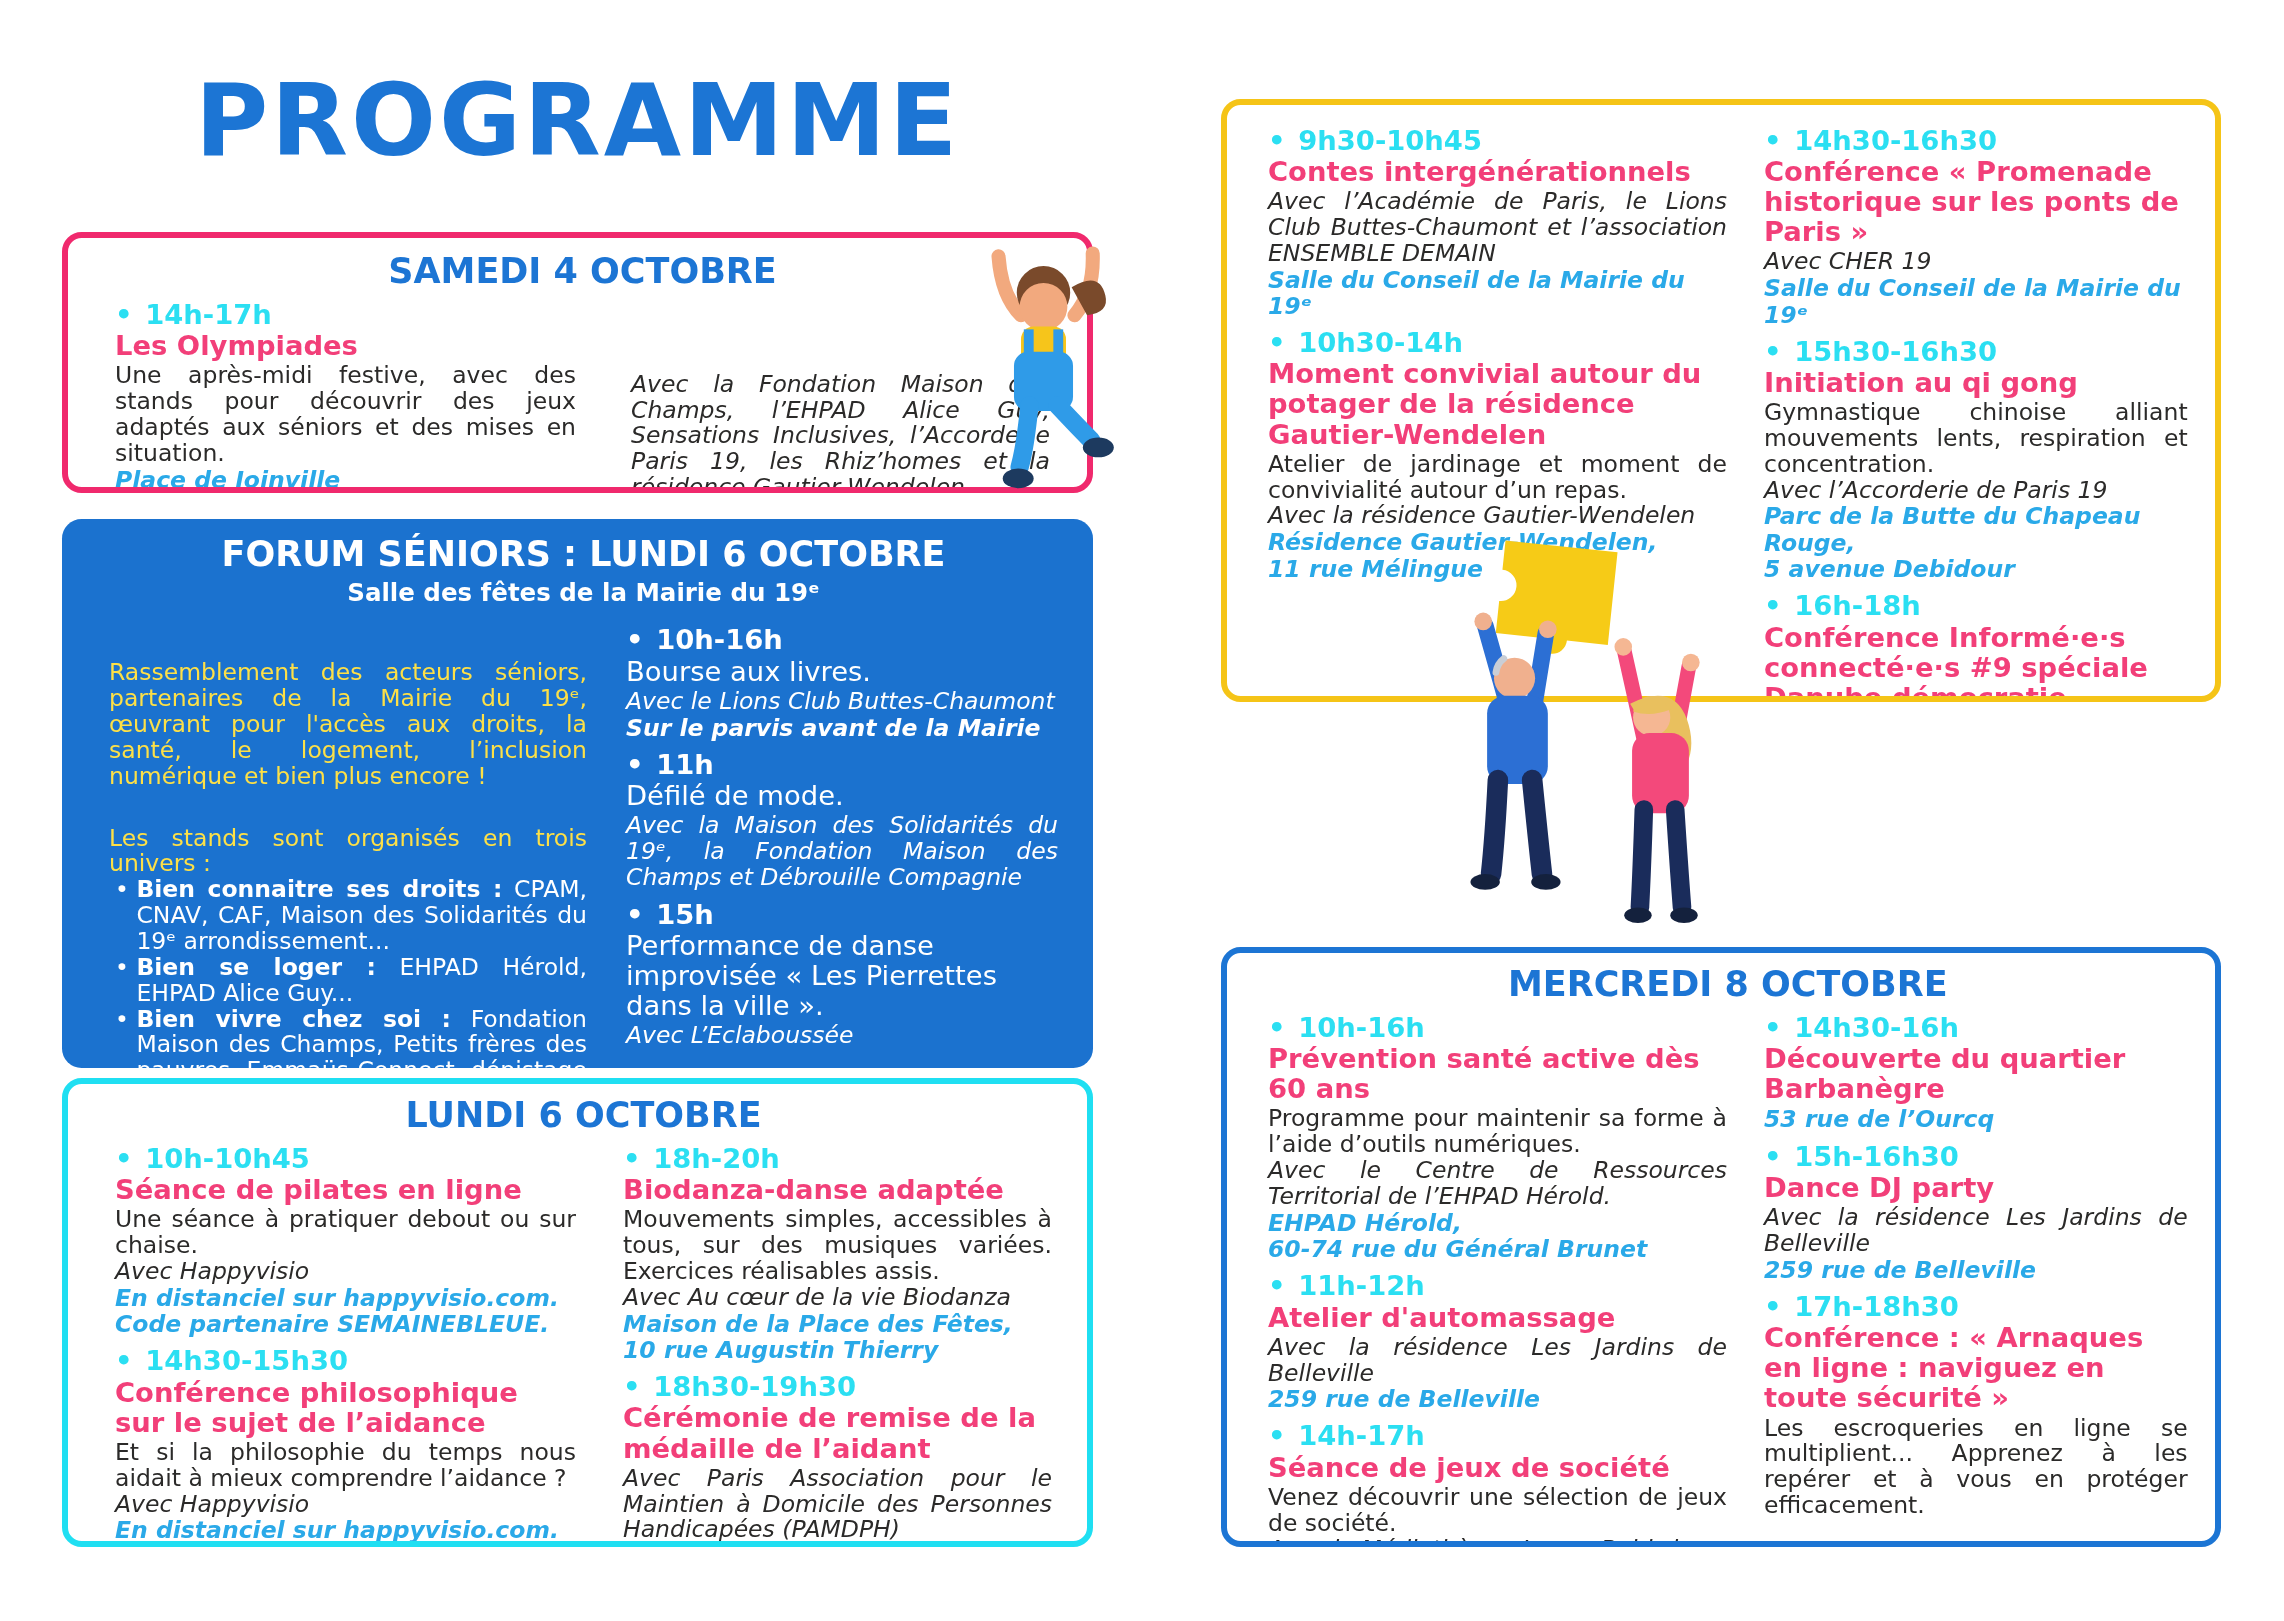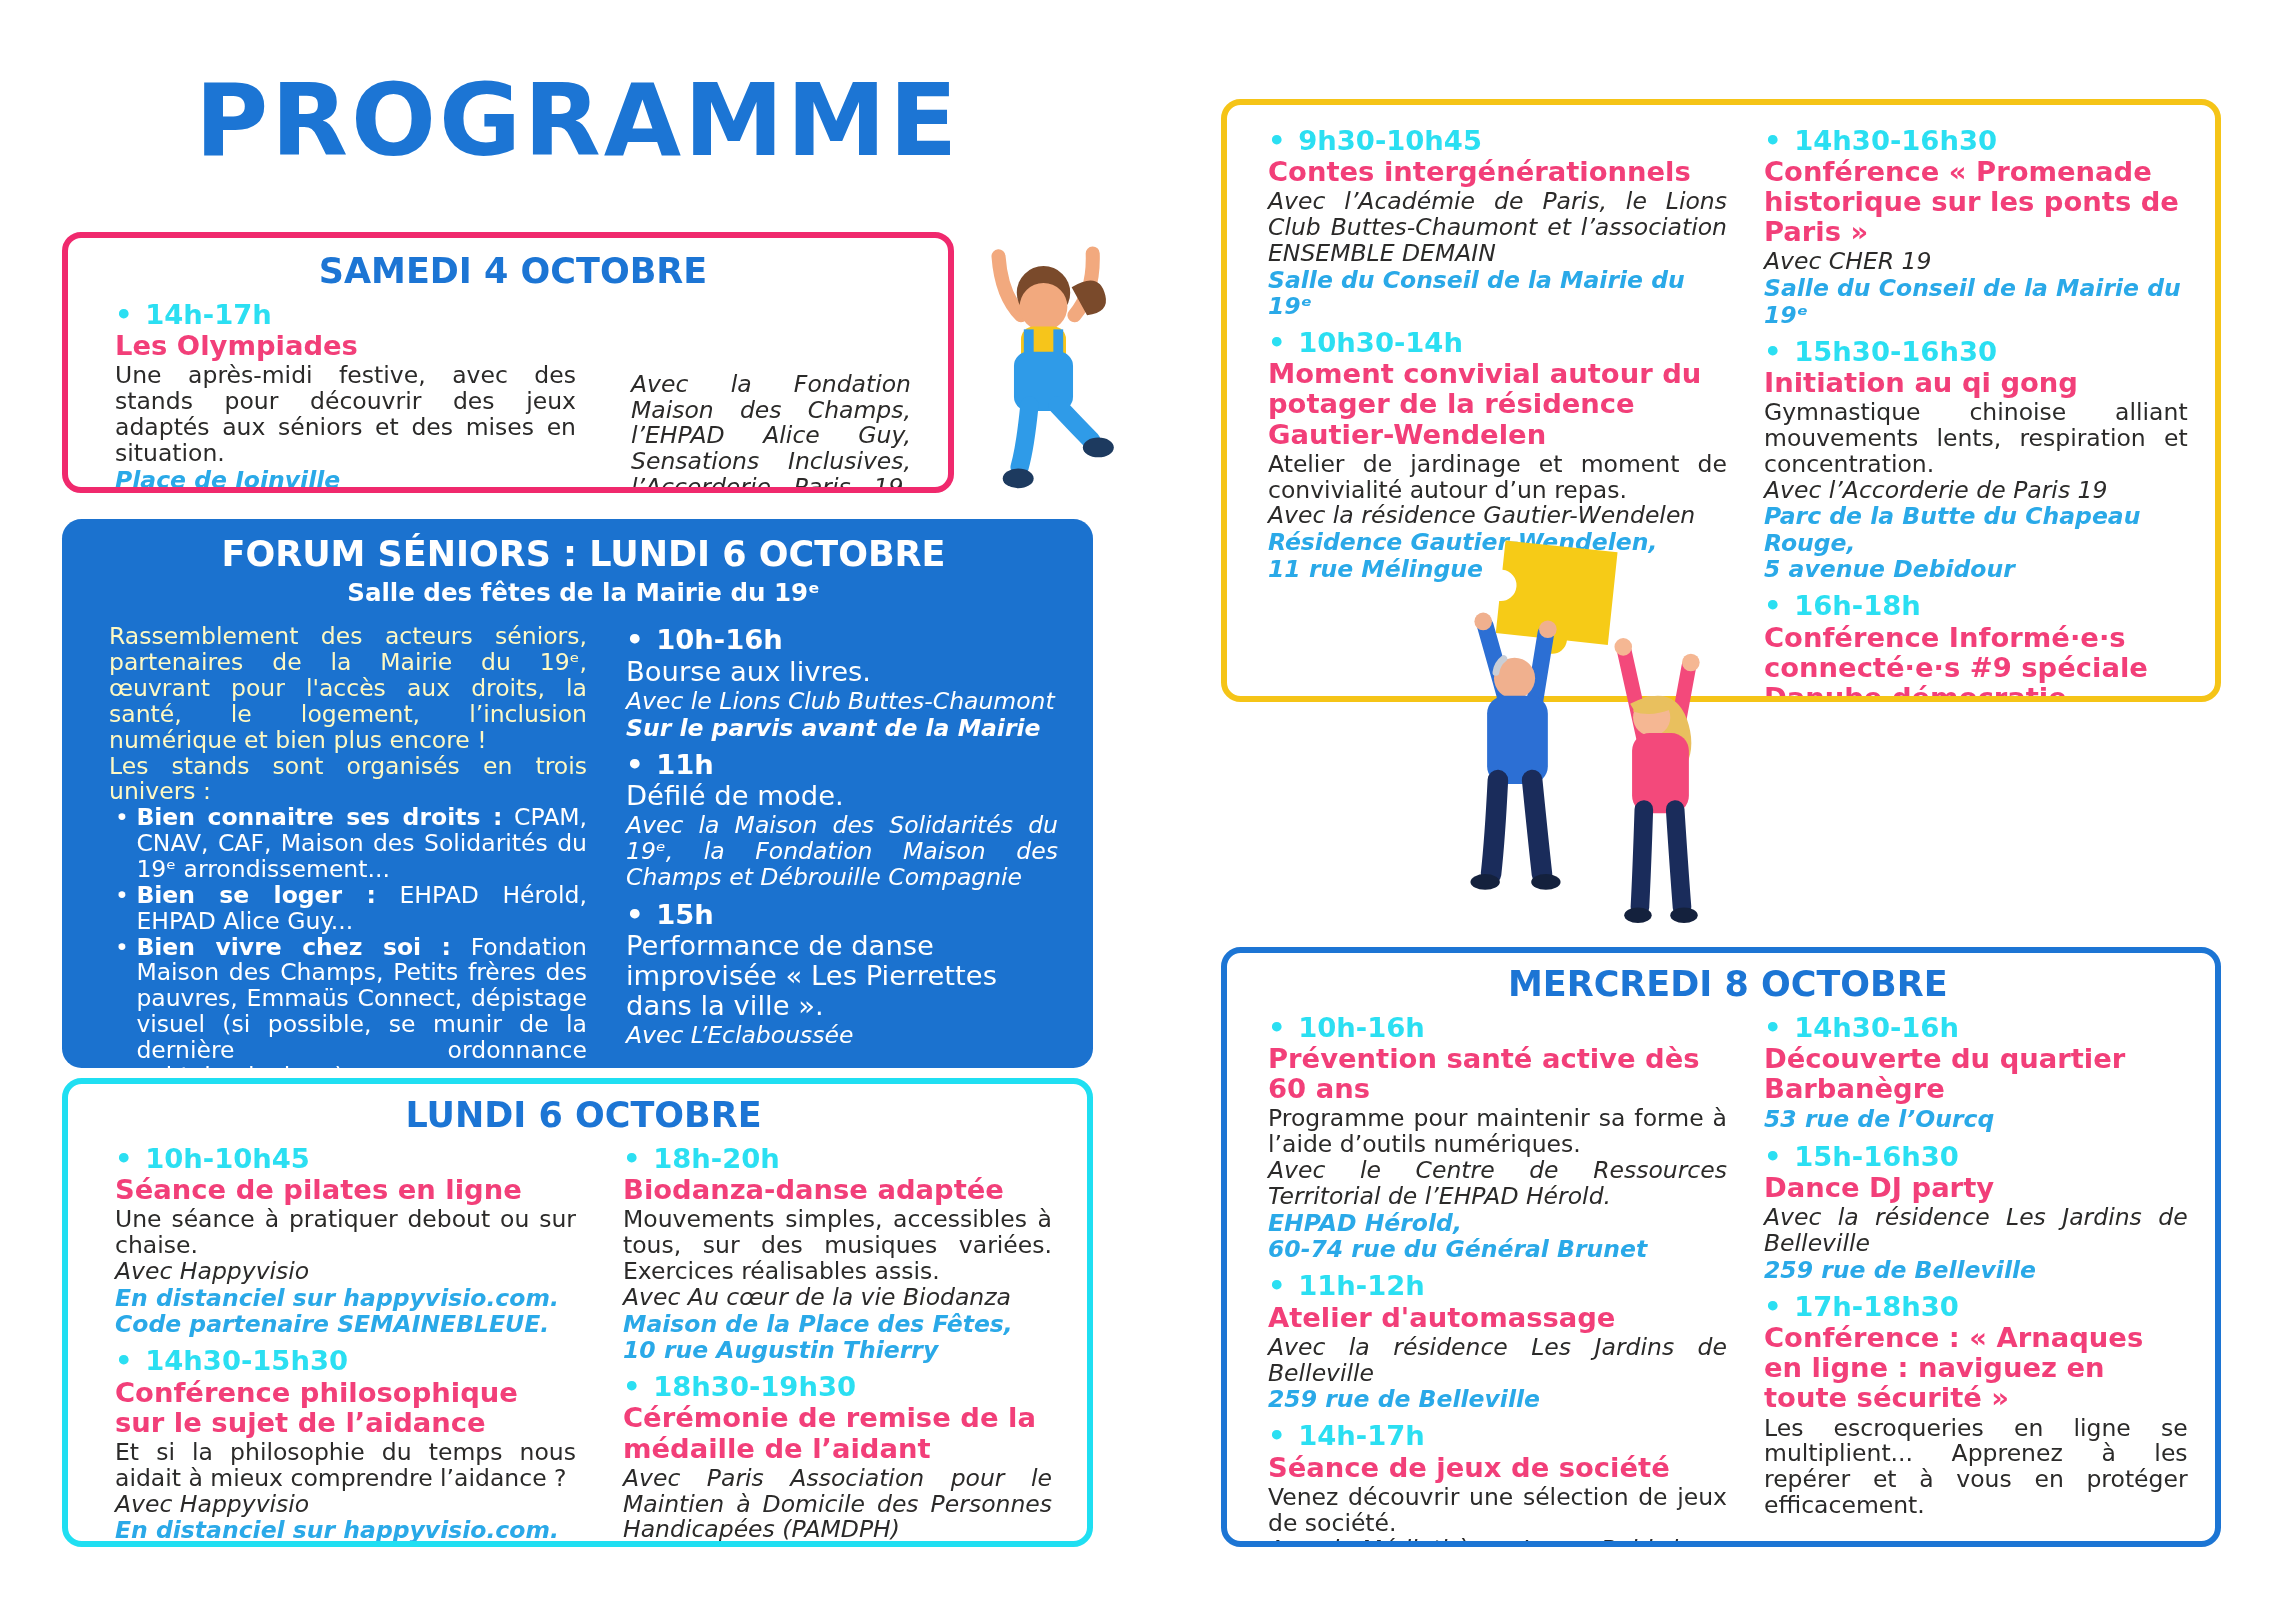--- a/index.html
+++ b/index.html
@@ -30,32 +30,32 @@
   .desc{font-size:23.5px;color:var(--dark);text-align:justify;line-height:1.1;}
   .with{font-size:23.5px;color:var(--dark);font-style:italic;text-align:justify;line-height:1.1;}
   .loc{font-size:23.5px;color:var(--lblue);font-style:italic;font-weight:bold;line-height:1.12;}
   
   .forum{background:var(--forum-bg);color:#fff;}
   .forum .box-header{color:#fff;}
   .forum .time{color:#fff;}
   .forum .name{color:#fff;font-weight:normal;}
   .forum .desc,.forum .with{color:#fff;}
   .forum .loc{color:#fff;}
-  .forum-par{font-size:23.5px;line-height:1.1;text-align:justify;color:#fef9c3;}
+  .forum-par{font-size:23.5px;line-height:1.1;text-align:justify;color:#fde047;margin-top:36px;}
   .fbullet{position:relative;padding-left:27.4px;font-size:23.5px;line-height:1.1;text-align:justify;color:#fff;}
   .fbullet::before{content:"\2022";position:absolute;left:5.9px;}
   .fbullet .lead{font-weight:bold;}
   .illu{position:absolute;z-index:5;}
 </style>
 </head>
 <body>
 
 <div class="page-title">PROGRAMME</div>
 
-<div class="box bordered" style="left:62px;top:232px;width:892px;height:261px;border-color:var(--pink-border);padding:13.7px 37px 7.8px 47px;border-radius:19px;">
+<div class="box bordered" style="left:62px;top:232px;width:1031px;height:261px;border-color:var(--pink-border);padding:13.7px 37px 7.8px 47px;">
   <div class="box-header">SAMEDI 4 OCTOBRE</div>
   <div class="cols" style="gap:55px;">
     <div style="flex:0 0 461px;">
       <div class="event">
         <div class="time">14h-17h</div>
         <div class="name">Les Olympiades</div>
         <div class="desc">Une après-midi festive, avec des stands pour découvrir des jeux adaptés aux séniors et des mises en situation.</div>
         <div class="loc">Place de Joinville</div>
       </div>
     </div>

